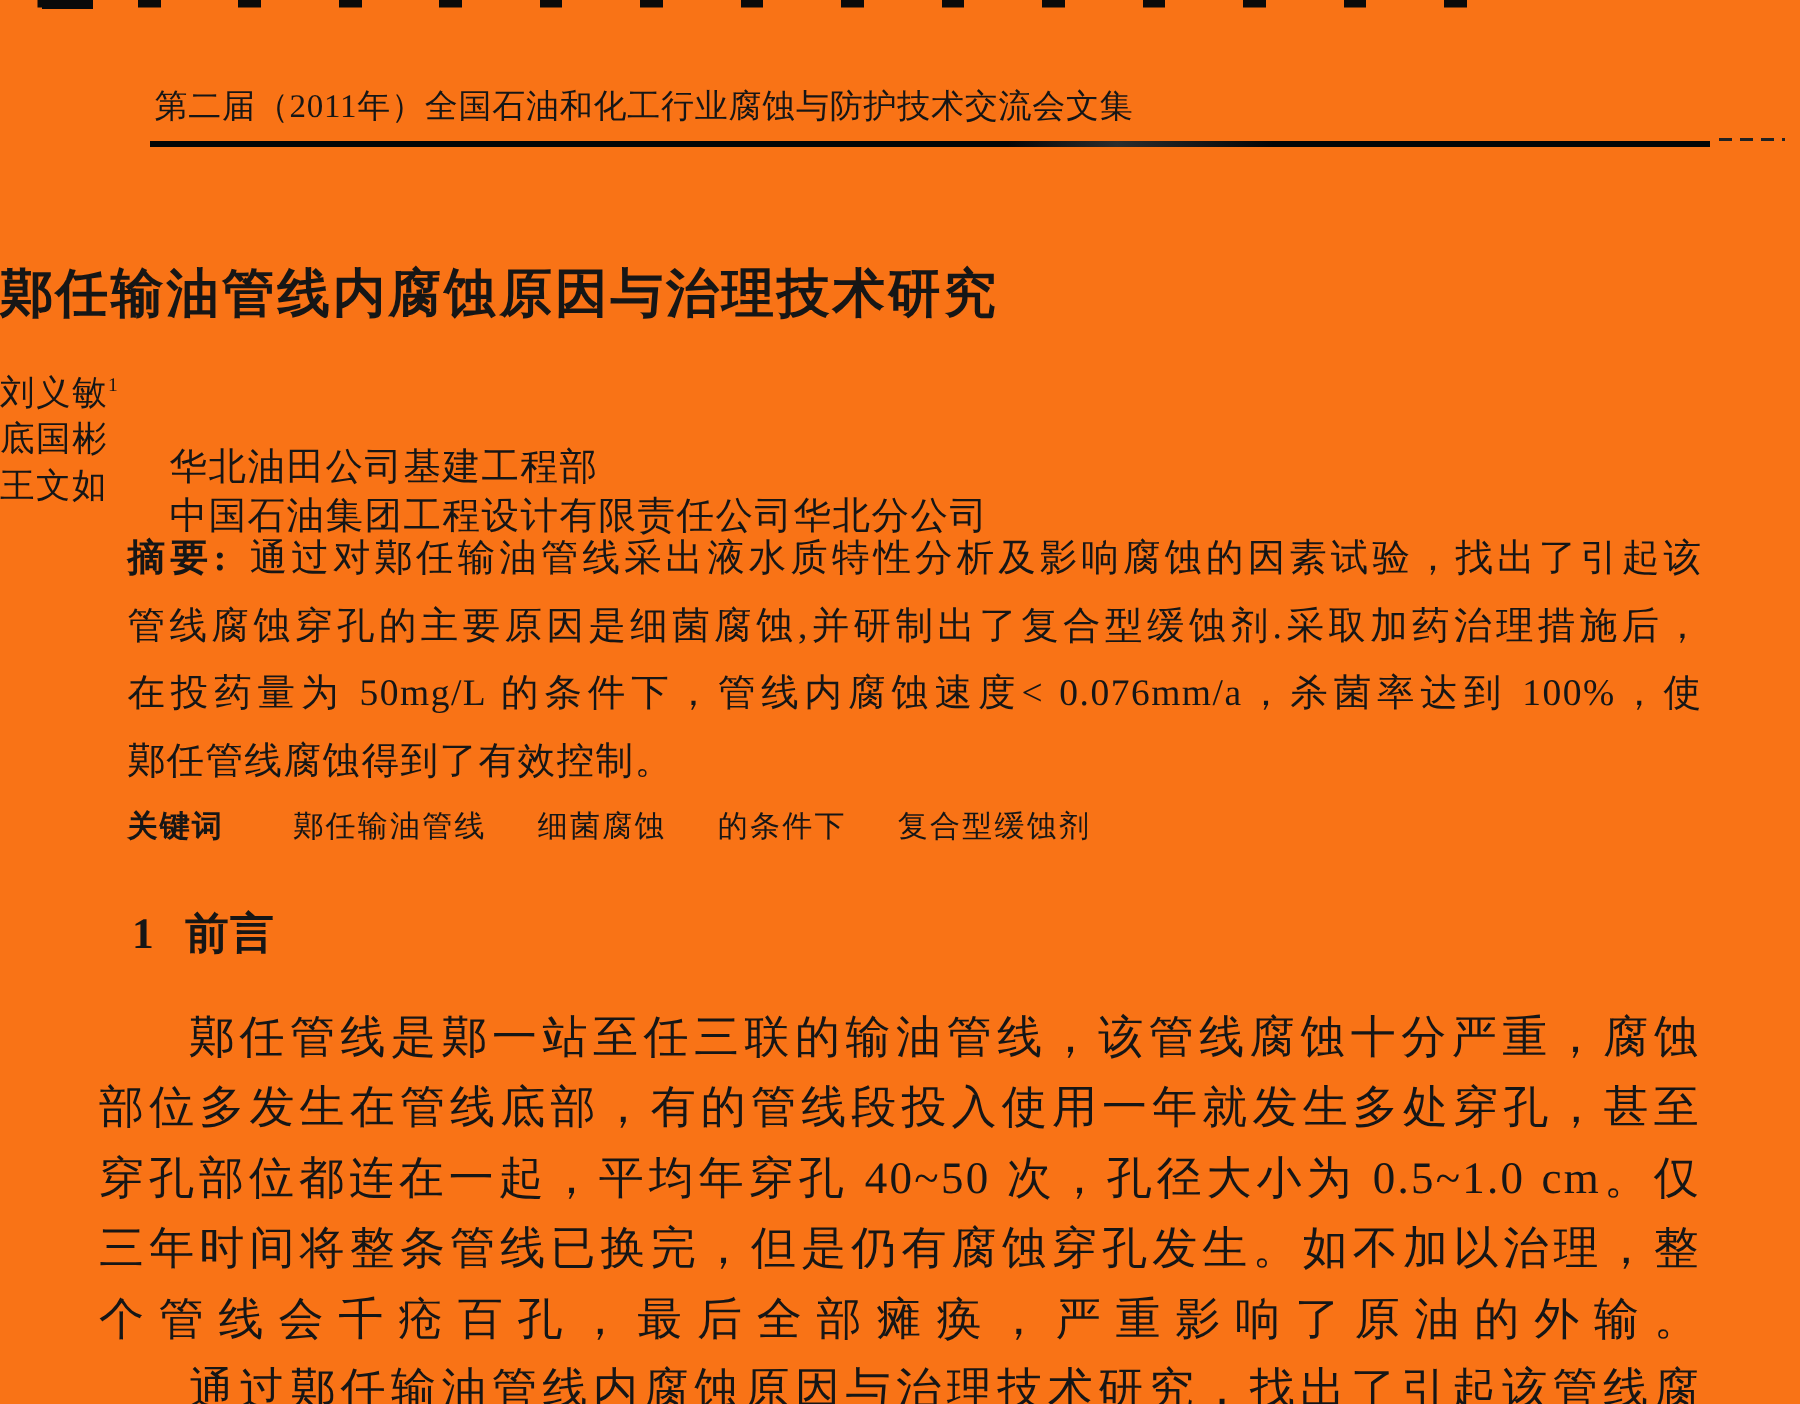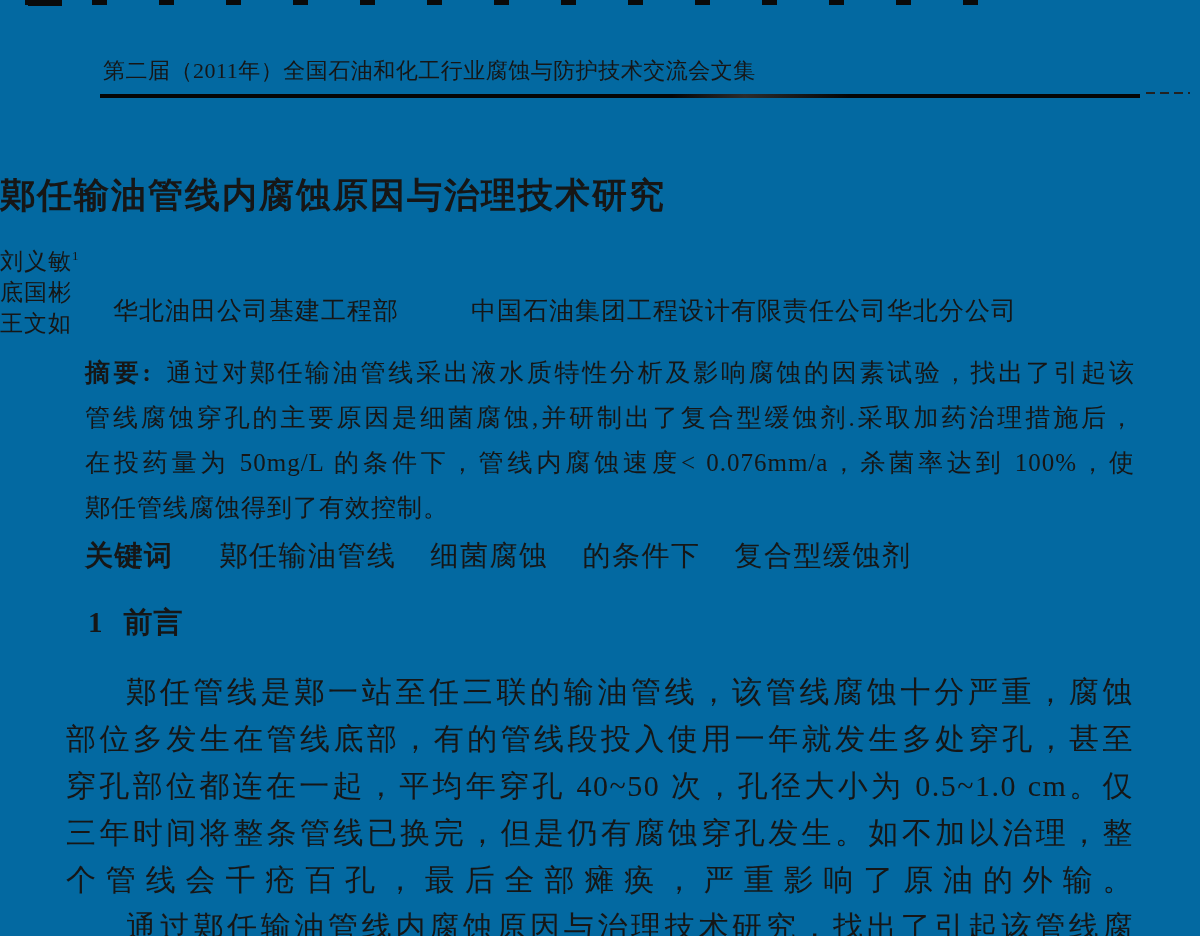--- a/index.html
+++ b/index.html
@@ -1,20 +1,20 @@
 <!DOCTYPE html>
 <html><head>
 <meta charset="utf-8">
 <style>
   html, body { margin: 0; padding: 0; background: #e8e8e8; }
   .page {
     position: relative;
     width: 1200px;
     height: 936px;
-    background: #0369a1;
+    background: #f97316;
     overflow: hidden;
     font-family: "Liberation Serif", "DejaVu Serif", serif;
     color: #161616;
   }
 
   
   .scan-marks {
     position: absolute; left: 25px; top: 0; width: 995px; height: 5px;
     background: repeating-linear-gradient(90deg, #0a0a0a 0 15px, transparent 15px 67px);
   }
@@ -45,35 +45,35 @@
   .authors {
     position: absolute; left: 0; top: 246px; width: 1200px;
     display: flex; justify-content: center; column-gap: 42px;
     font-size: 23px; letter-spacing: 1px; white-space: nowrap; flex-direction: column;
   }
   .authors sup { font-size: 13px; vertical-align: super; }
 
   .affiliations {
     position: absolute; left: 113px; top: 294px; width: 1030px;
     display: flex; column-gap: 72px;
-    font-size: 25px; letter-spacing: 1px; white-space: nowrap;
+    font-size: 25px; letter-spacing: 1px; white-space: nowrap; flex-direction: column;
   }
 
   .abstract {
     position: absolute; left: 85px; top: 350px; width: 1050px;
     font-size: 25px; line-height: 45px; letter-spacing: 1px;
   }
   .aline { text-align: justify; text-align-last: justify; white-space: nowrap; }
   .aline.last { text-align-last: left; }
   .abstract b.abs-label { margin-right: 12px; letter-spacing: 2px; }
 
   .keywords {
     position: absolute; left: 85px; top: 537px; width: 1060px;
     display: flex; align-items: baseline; column-gap: 34px;
-    font-size: 28px; letter-spacing: 1.5px; white-space: nowrap;
+    font-size: 20px; letter-spacing: 1.5px; white-space: nowrap;
   }
   .keywords .kw-label { font-weight: bold; margin-right: 12px; }
 
   .section-heading {
     position: absolute; left: 88px; top: 603px;
     font-size: 29px; font-weight: bold; letter-spacing: 1px; white-space: nowrap;
   }
   .section-heading .sec-num { margin-right: 20px; font-family: "Liberation Serif", serif; }
 
   .body-text {

